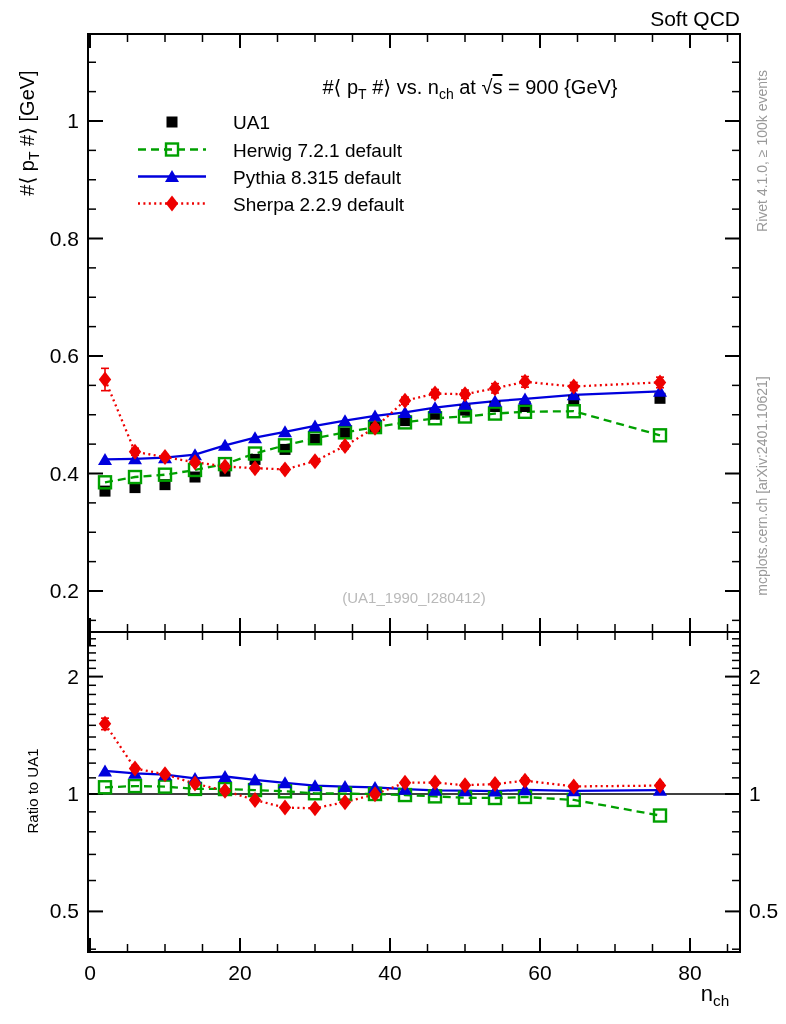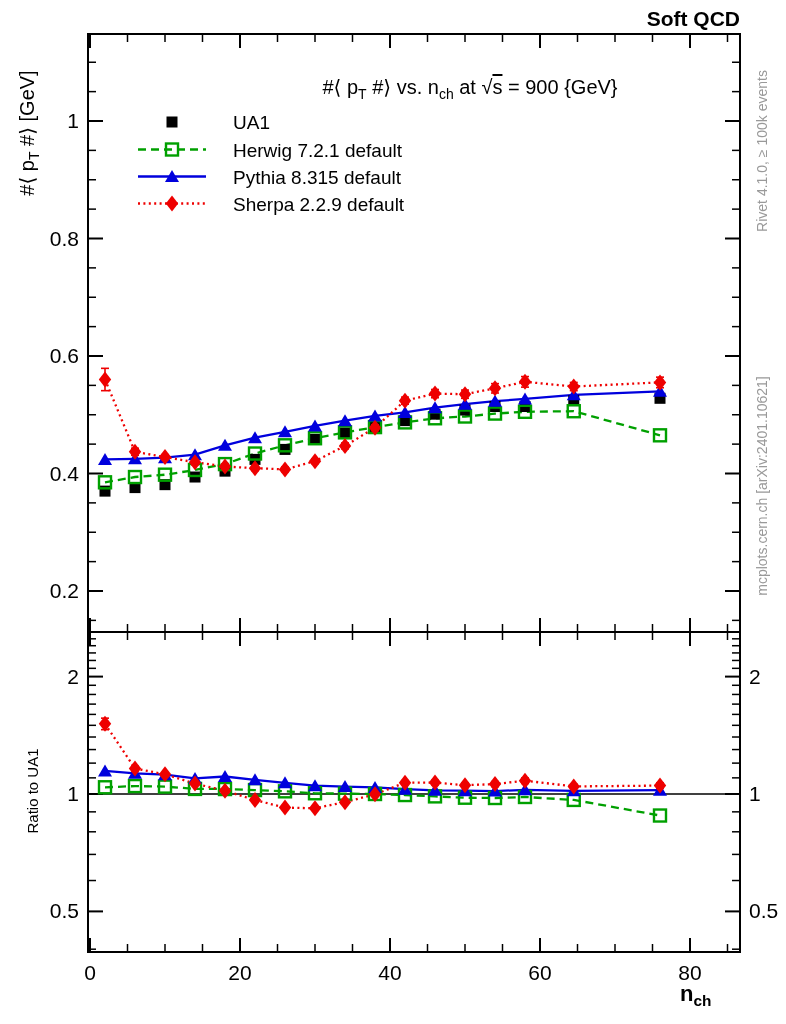--- a/index.html
+++ b/index.html
@@ -6,21 +6,21 @@
   .page{position:relative;width:786px;height:1024px;background:#fff;overflow:hidden;
         font-family:"Liberation Sans","DejaVu Sans",sans-serif;color:#000;}
   .abs{position:absolute;}
   .hdr{font-size:21px;color:#000;white-space:nowrap;}
   .plot-title{font-size:20px;text-align:center;white-space:nowrap;}
   .rot{transform:translate(-50%,-50%) rotate(-90deg);transform-origin:center;white-space:nowrap;}
   .ylab{font-size:20px;}
   .ratlab{font-size:15px;}
   .sidetxt{font-size:14px;color:#999999;}
   .water{font-size:15px;color:#b9b9b9;text-align:center;}
-  .xlab{font-size:22px;text-align:left;font-weight:bold;}
+  .xlab{font-size:22px;text-align:center;}
   .sub{font-size:0.7em;position:relative;top:0.35em;}
   .ovl{text-decoration:overline;}
   svg{position:absolute;left:0;top:0;}
 </style>
 </head>
 <body>
 
 <div class="page">
 
   <svg id="chart" width="786" height="1024">
@@ -483,25 +483,26 @@
       <rect x="166" y="143.5" width="12" height="12" fill="none" stroke="#00a000" stroke-width="2.4"></rect>
       <text x="233" y="156.5" text-anchor="start" font-size="19" fill="#000">Herwig 7.2.1 default</text>
       <line x1="138" y1="176.5" x2="206" y2="176.5" stroke="#0000dd" stroke-width="2.3"></line>
       <path d="M 172 170 L 179 182 L 165 182 Z" fill="#0000dd"></path>
       <text x="233" y="183.5" text-anchor="start" font-size="19" fill="#000">Pythia 8.315 default</text>
       <line x1="138" y1="203.5" x2="206" y2="203.5" stroke="#ee0000" stroke-width="2.3" stroke-dasharray="2 3.4"></line>
       <path d="M 172 195.5 L 178.2 203.5 L 172 211.5 L 165.8 203.5 Z" fill="#ee0000"></path>
       <text x="233" y="210.5" text-anchor="start" font-size="19" fill="#000">Sherpa 2.2.9 default</text>
     </svg>
 
-  <div class="abs hdr" style="right:46px;top:7px;font-weight:bold;">Soft QCD</div>
+  <div class="abs hdr" style="right:46px;top:7px;">Soft QCD</div>
 
   <div class="abs plot-title" style="left:88px;width:764px;top:75px;"><span>#⟨ p</span><span class="sub">T</span><span> #⟩ vs. n</span><span class="sub">ch</span><span> at √</span><span class="ovl">s</span><span> = 900 {GeV}</span></div>
 
   <div class="abs rot ylab" style="left:27px;top:133px;"><span>#⟨ p</span><span class="sub">T</span><span> #⟩ [GeV]</span></div>
   <div class="abs rot ratlab" style="left:32px;top:791px;">Ratio to UA1</div>
 
   <div class="abs rot sidetxt" style="left:762px;top:151px;">Rivet 4.1.0, ≥ 100k events</div>
   <div class="abs rot sidetxt" style="left:762px;top:486px;">mcplots.cern.ch [arXiv:2401.10621]</div>
 
+  <div class="abs water" style="left:88px;width:652px;top:589px;">(UA1_1990_I280412)</div>
 
   <div class="abs xlab" style="left:680px;width:70px;top:981px;"><span>n</span><span class="sub">ch</span></div>
 </div>
 
 </body></html>

